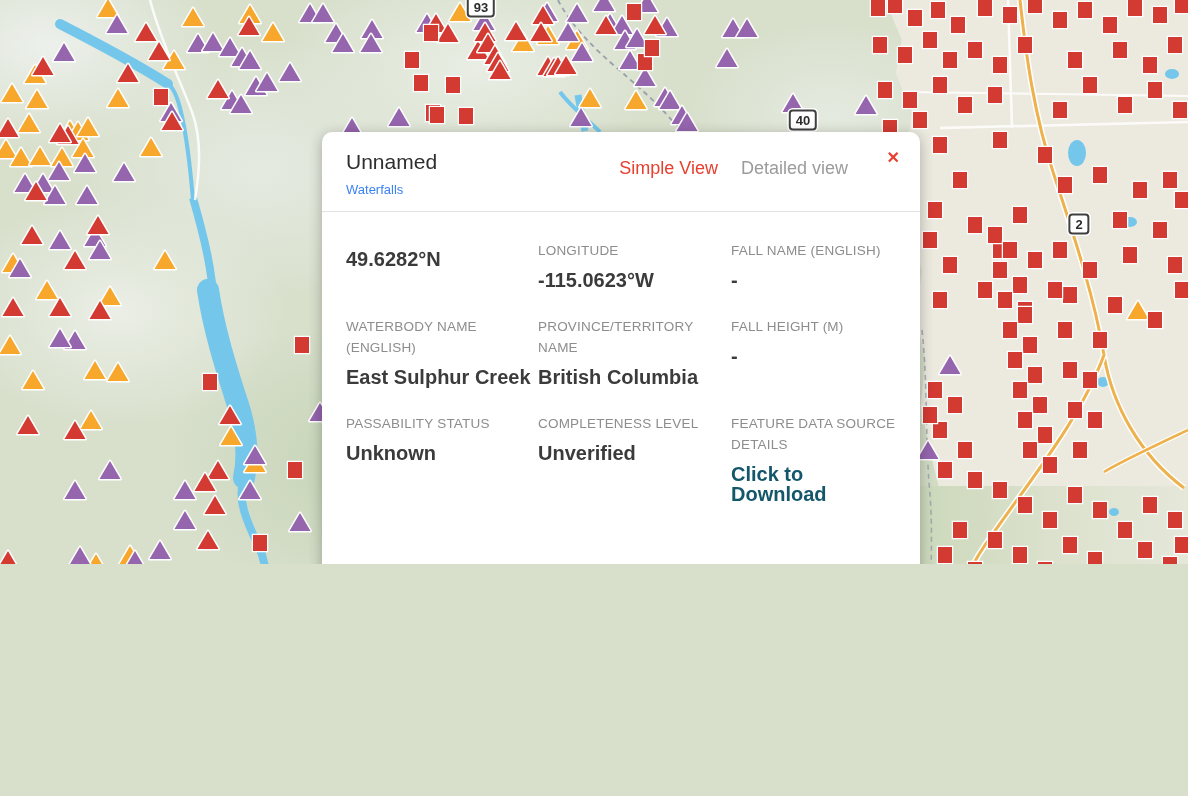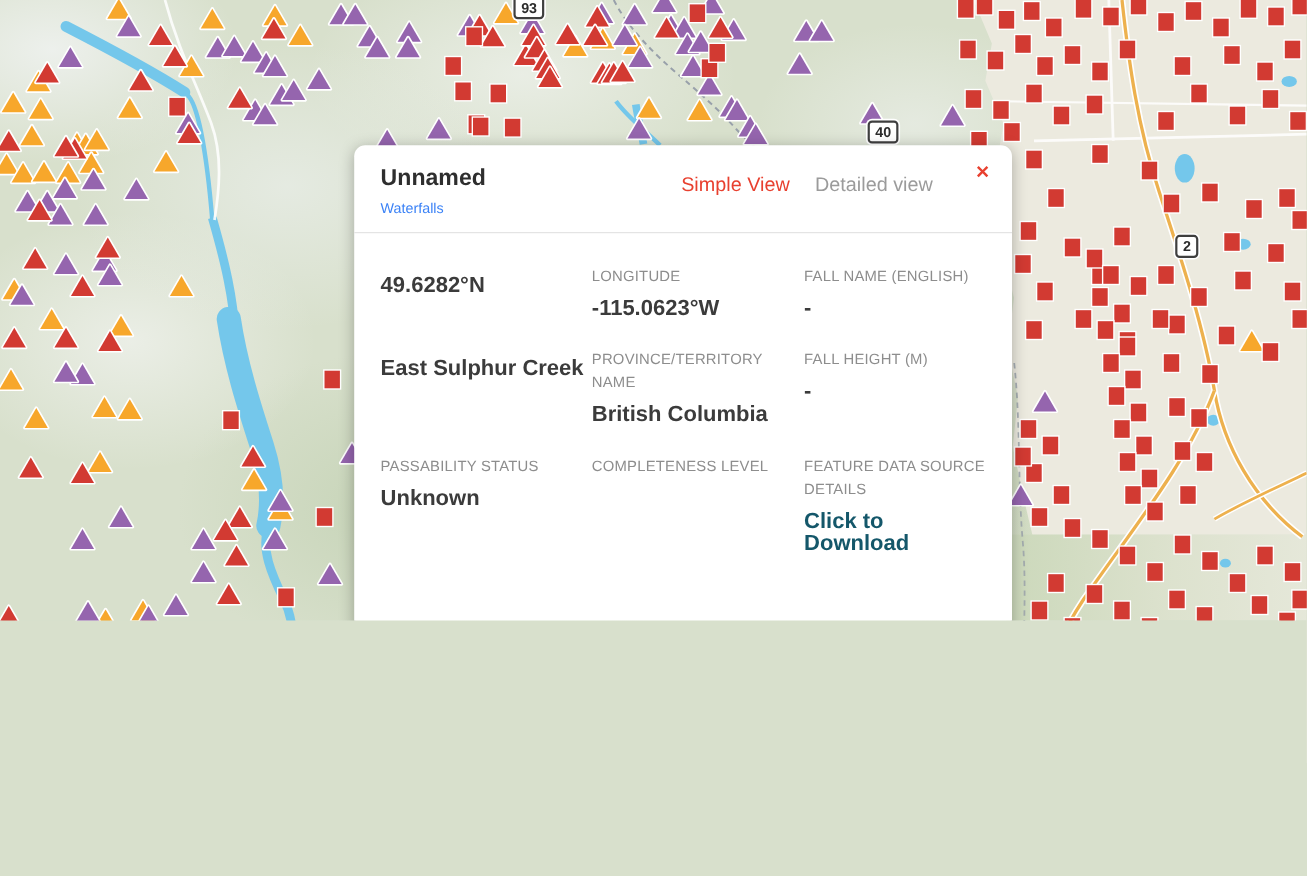--- a/index.html
+++ b/index.html
@@ -36,21 +36,21 @@
     border:2px solid #3f3f3f;border-radius:4px;padding:0 5px;font-size:13px;font-weight:bold;
     color:#2c2c2c;line-height:17px;box-shadow:0 0 0 1.5px #fff;}
   .shield-us{position:absolute;transform:translate(-50%,0);}
 
   
   .card{position:absolute;left:322px;top:132px;width:598px;height:644px;background:#fff;
     border-radius:10px;box-shadow:0 3px 14px rgba(0,0,0,.28);}
   .card-header{position:relative;display:flex;align-items:flex-start;
     padding:18px 24px 14px 24px;border-bottom:1px solid #e2e2e2;}
   .title-block{flex:1;}
-  .card-title{font-size:21px;font-weight:bold;color:#2e2e2e;margin:0 0 8px 0;}
+  .card-title{font-size:21px;font-weight:normal;color:#2e2e2e;margin:0 0 8px 0;}
   .card-subtitle{font-size:13px;color:#3b82f6;}
   .view-tabs{display:flex;gap:23px;margin-top:8px;margin-right:48px;}
   .tab{font-size:18px;cursor:pointer;}
   .tab.active{color:#E8402F;}
   .tab.inactive{color:#9B9B9B;}
   .close-btn{position:absolute;right:16px;top:14px;background:none;border:none;
     color:#E8402F;font-size:16px;font-weight:bold;cursor:pointer;padding:4px;line-height:1;}
   .card-body{display:grid;grid-template-columns:192px 193px 165px;
     grid-row-gap:26px;padding:28px 24px 0 24px;}
   .flabel{font-size:13.5px;color:#8d8d8d;letter-spacing:.2px;line-height:21px;}
@@ -1252,36 +1252,38 @@
       </div>
       <div class="cell">
         <div class="flabel">LONGITUDE</div>
         <div class="fvalue">-115.0623°W</div>
       </div>
       <div class="cell">
         <div class="flabel">FALL NAME (ENGLISH)</div>
         <div class="fvalue">-</div>
       </div>
       <div class="cell">
+        <div class="flabel">WATERBODY NAME (ENGLISH)</div>
         <div class="fvalue">East Sulphur Creek</div>
       </div>
       <div class="cell">
         <div class="flabel">PROVINCE/TERRITORY NAME</div>
         <div class="fvalue">British Columbia</div>
       </div>
       <div class="cell">
         <div class="flabel">FALL HEIGHT (M)</div>
         <div class="fvalue">-</div>
       </div>
       <div class="cell">
         <div class="flabel">PASSABILITY STATUS</div>
         <div class="fvalue">Unknown</div>
       </div>
       <div class="cell">
         <div class="flabel">COMPLETENESS LEVEL</div>
+        <div class="fvalue">Unverified</div>
       </div>
       <div class="cell">
         <div class="flabel">FEATURE DATA SOURCE DETAILS</div>
         <div class="fvalue link">Click to Download</div>
       </div>
     </div>
   </div>
 
 </div>
 

